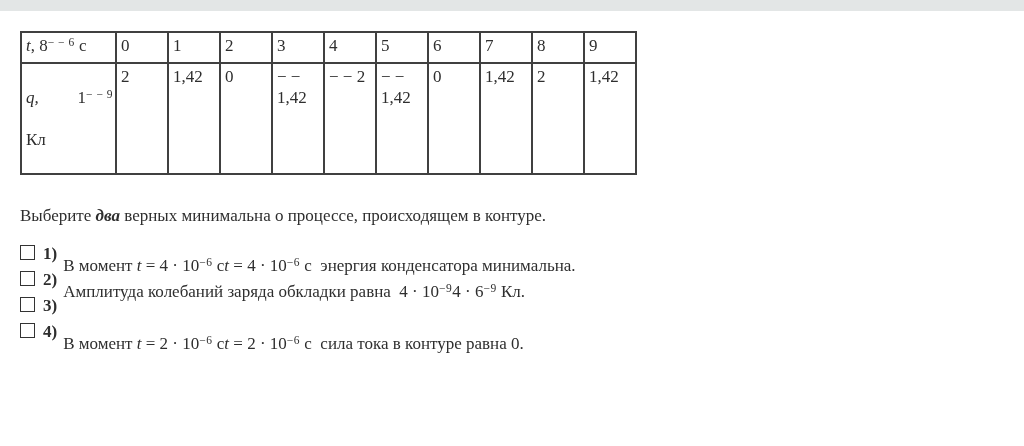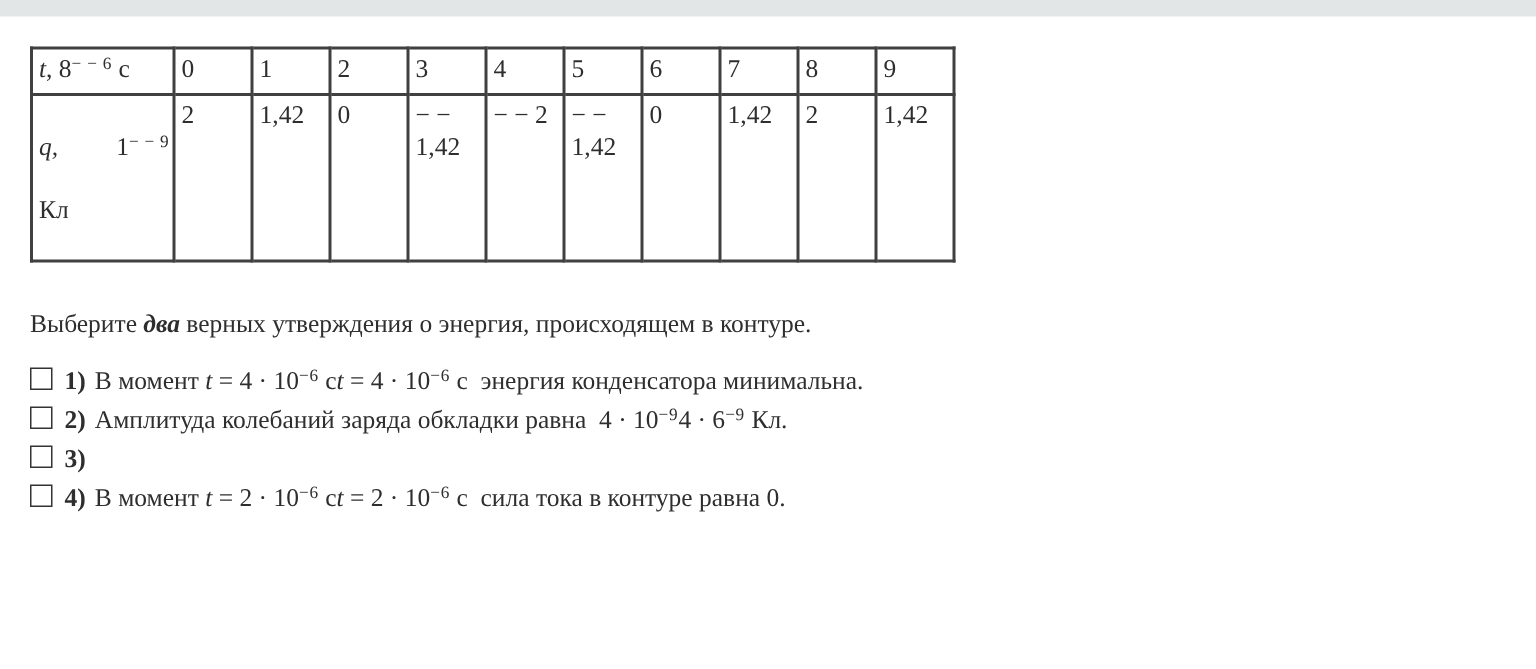--- a/index.html
+++ b/index.html
@@ -71,21 +71,21 @@
   }
   .checkbox {
     flex: none;
     width: 15px; height: 15px;
     border: 1.6px solid #333333;
     background: #ffffff;
     margin: 3px 8px 0 0;
     display: inline-block;
   }
   .opt-num { font-weight: bold; margin-right: 6px; white-space: nowrap; }
-  .opt-text { white-space: nowrap; }
+  .opt-text { white-space: nowrap; margin-top: 12px; }
 </style>
 </head>
 <body style="color: rgb(46, 46, 46);">
 
 <div class="top-bar" style="background: rgb(227, 230, 230);"></div>
 
 <div class="content">
 
 
 
@@ -118,21 +118,21 @@
       <td class="val-cell" style="border-color: rgb(64, 64, 64);">− −
 1,42</td>
       <td class="val-cell" style="border-color: rgb(64, 64, 64);">0</td>
       <td class="val-cell" style="border-color: rgb(64, 64, 64);">1,42</td>
       <td class="val-cell" style="border-color: rgb(64, 64, 64);">2</td>
       <td class="val-cell" style="border-color: rgb(64, 64, 64);">1,42</td>
     </tr>
   </tbody>
     </table>
 
-  <p class="question"><span>Выберите </span><b>два</b><span> верных утверждения о энергия, происходящем в контуре.</span></p>
+  <p class="question"><span>Выберите </span><b>два</b><span> верных минимальна о процессе, происходящем в контуре.</span></p>
 
   <div class="options">
     <div class="option">
       <span class="checkbox"></span>
       <span class="opt-num">1)</span>
       <span class="opt-text"><span>В момент </span><i>t</i><span> = 4 · 10</span><sup>−6</sup><span> с</span><i>t</i><span> = 4 · 10</span><sup>−6</sup><span> с&nbsp; энергия конденсатора минимальна.</span></span>
     </div>
     <div class="option">
       <span class="checkbox"></span>
       <span class="opt-num">2)</span>

